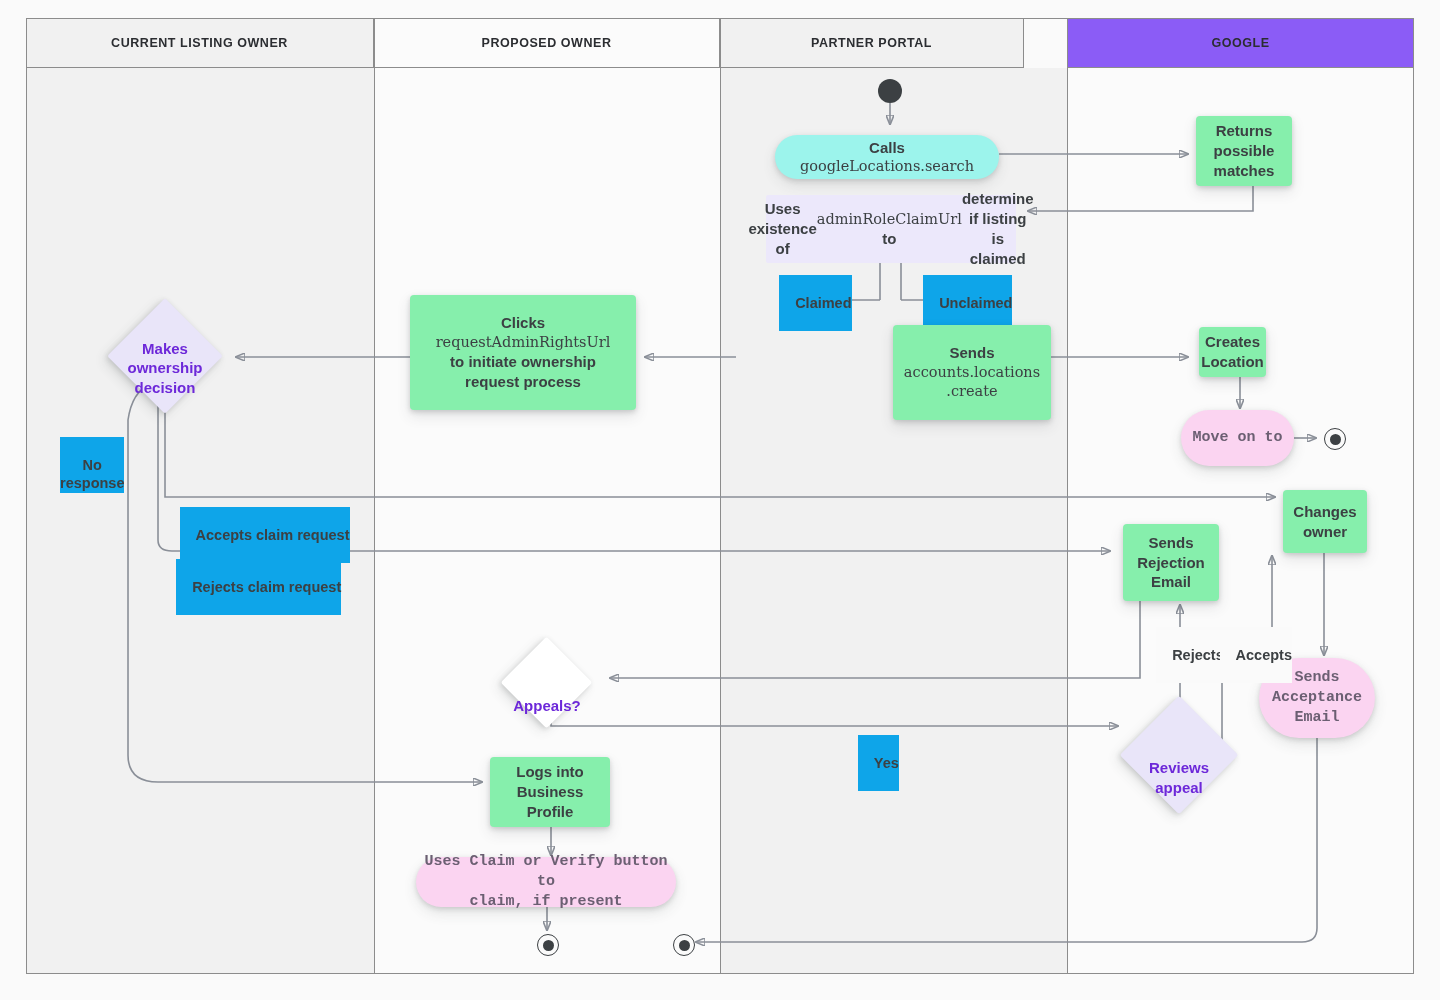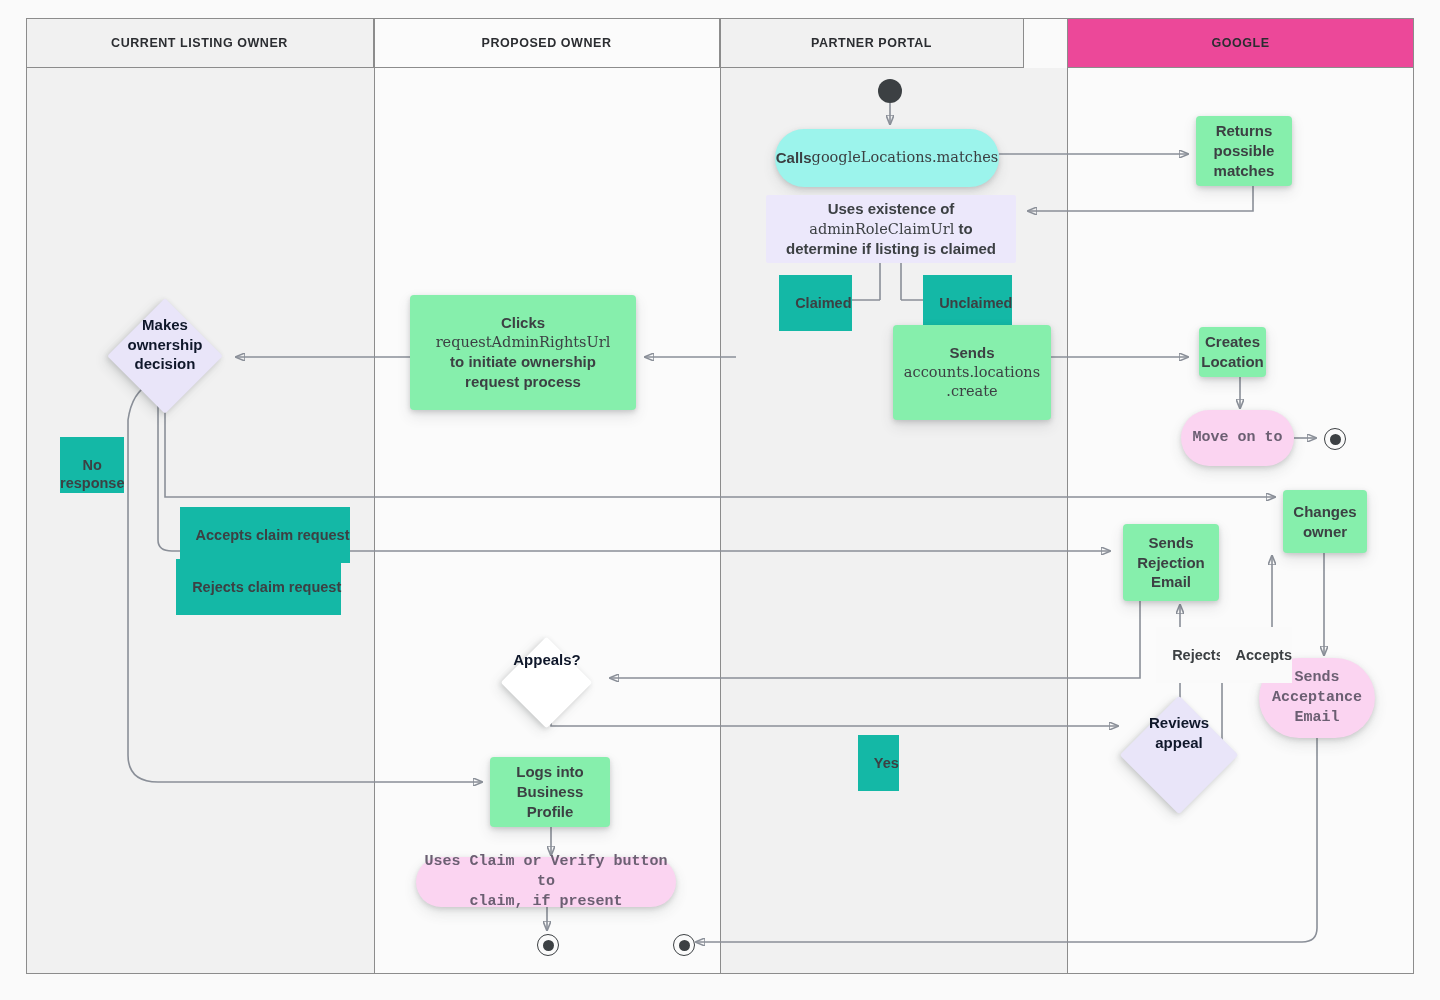--- a/index.html
+++ b/index.html
@@ -33,28 +33,28 @@
     box-shadow:0 2px 5px rgba(60,64,67,.18),0 6px 14px rgba(60,64,67,.12);}
   .cyan{background:#9cf4ec;}
   .pink{background:#fbd4f1;font-family:Liberation Mono, monospace;}
   .purpleblk{background:#ece8fb;border-radius:2px;box-shadow:none;}
   .diamond{position:absolute;}
   .diamond .dshape{position:absolute;left:0;top:0;width:100%;height:100%;
     background:#e9e5f9;transform:rotate(45deg);border-radius:3px;
     box-shadow:0 2px 5px rgba(60,64,67,.18),0 6px 12px rgba(60,64,67,.12);}
   .diamond.white .dshape{background:#ffffff;}
   .diamond .dtext{position:absolute;left:0;top:0;width:100%;height:100%;
-    display:flex;align-items:flex-start;justify-content:center;text-align:center;
-    color:#0f172a;font-size:15px;font-weight:700;line-height:1.3;}
+    display:flex;align-items:flex-end;justify-content:center;text-align:center;
+    color:#6d28d9;font-size:15px;font-weight:700;line-height:1.3;}
   code,.mono{font-family:"DejaVu Serif", serif;font-weight:400;font-size:14.5px;}
 
   
   .elabel{position:absolute;font-size:14.5px;font-weight:700;color:#3c4043;
      line-height:1.28;white-space:pre;}
-  .elabel.bg{background:#14b8a6;}
+  .elabel.bg{background:#0ea5e9;}
   .elabel.bgw{background:#fafafa;}
 
   
   .start-dot{position:absolute;width:24px;height:24px;border-radius:50%;
      background:#3c4043;}
   .end-dot{position:absolute;width:20px;height:20px;border-radius:50%;
      border:1.6px solid #3c4043;background:#fafafa;
      display:flex;align-items:center;justify-content:center;}
   .end-dot i{width:11px;height:11px;border-radius:50%;background:#3c4043;display:block;}
 </style>
@@ -70,21 +70,21 @@
 
   <div class="lane-head" style="left:26px;top:18px;width:348px;height:50px;background:#f1f1f1;border-right:1px solid #8c8c8c;">
     <span>CURRENT LISTING OWNER</span>
   </div>
   <div class="lane-head" style="left:374px;top:18px;width:346px;height:50px;background:#fbfbfb;border-right:1px solid #8c8c8c;">
     <span>PROPOSED OWNER</span>
   </div>
   <div class="lane-head" style="left:720px;top:18px;width:304px;height:50px;background:#f1f1f1;border-right:1px solid #8c8c8c;">
     <span>PARTNER PORTAL</span>
   </div>
-  <div class="lane-head" style="left:1067px;top:18px;width:347px;height:50px;background:#ec4899;">
+  <div class="lane-head" style="left:1067px;top:18px;width:347px;height:50px;background:#8b5cf6;">
     <span>GOOGLE</span>
   </div>
 
   <div class="frame-outline" style="left:26px;top:18px;width:1388px;height:956px;"></div>
   <div style="position:absolute;left:374px;top:18px;width:1px;height:956px;background:#8c8c8c;"></div>
   <div style="position:absolute;left:720px;top:18px;width:1px;height:956px;background:#8c8c8c;"></div>
   <div style="position:absolute;left:1067px;top:18px;width:1px;height:956px;background:#8c8c8c;"></div>
 
   <svg id="wires" viewBox="0 0 1440 1000">
     <defs>
@@ -132,32 +132,32 @@
 
     <path d="M1317,738 L1317,928 Q1317,942 1302,942 L696,942" marker-end="url(#ah)"></path>
 
     <path d="M551,827 L551,855" marker-end="url(#ah)"></path>
 
     <path d="M547,907 L547,930" marker-end="url(#ah)"></path>
   </svg>
 
   <div class="start-dot" style="left:878px;top:79px;"></div>
 
-  <div class="node pill cyan" style="left:775px;top:129px;width:224px;height:58px;">
+  <div class="node pill cyan" style="left:775px;top:135px;width:224px;height:44px;flex-direction:column;">
     <span>Calls</span>
-    <span class="mono">googleLocations.matches</span>
+    <span class="mono">googleLocations.search</span>
   </div>
 
   <div class="node rect" style="left:1196px;top:116px;width:96px;height:70px;white-space:pre-line;">
     <span>Returns
 possible
 matches</span>
   </div>
 
-  <div class="node purpleblk" style="left:766px;top:195px;width:250px;height:68px;flex-direction:column;">
+  <div class="node purpleblk" style="left:766px;top:195px;width:250px;height:68px;flex-direction:row;">
     <span>Uses existence of</span>
     <span><span class="mono">adminRoleClaimUrl</span><span> to</span></span>
     <span>determine if listing is claimed</span>
   </div>
 
   <div class="elabel bg" style="left:779px;top:275px;">
     <span>Claimed</span>
   </div>
   <div class="elabel bg" style="left:923px;top:275px;">
     <span>Unclaimed</span>

